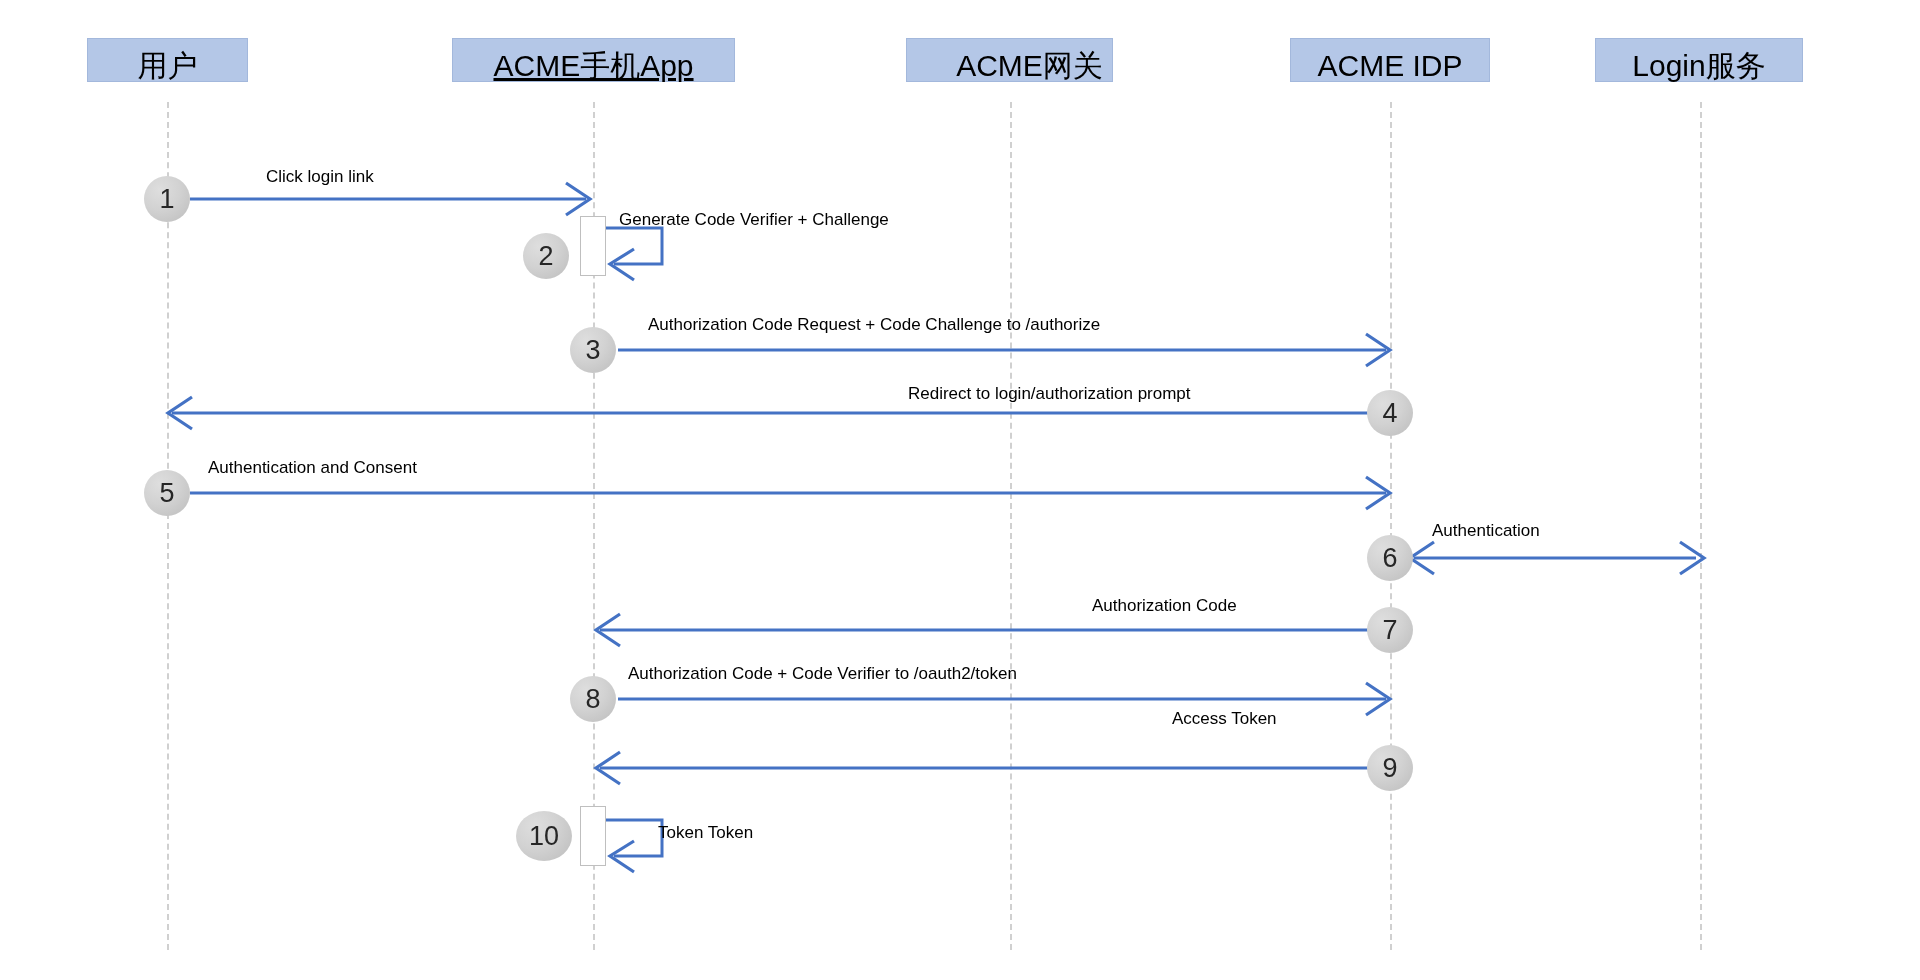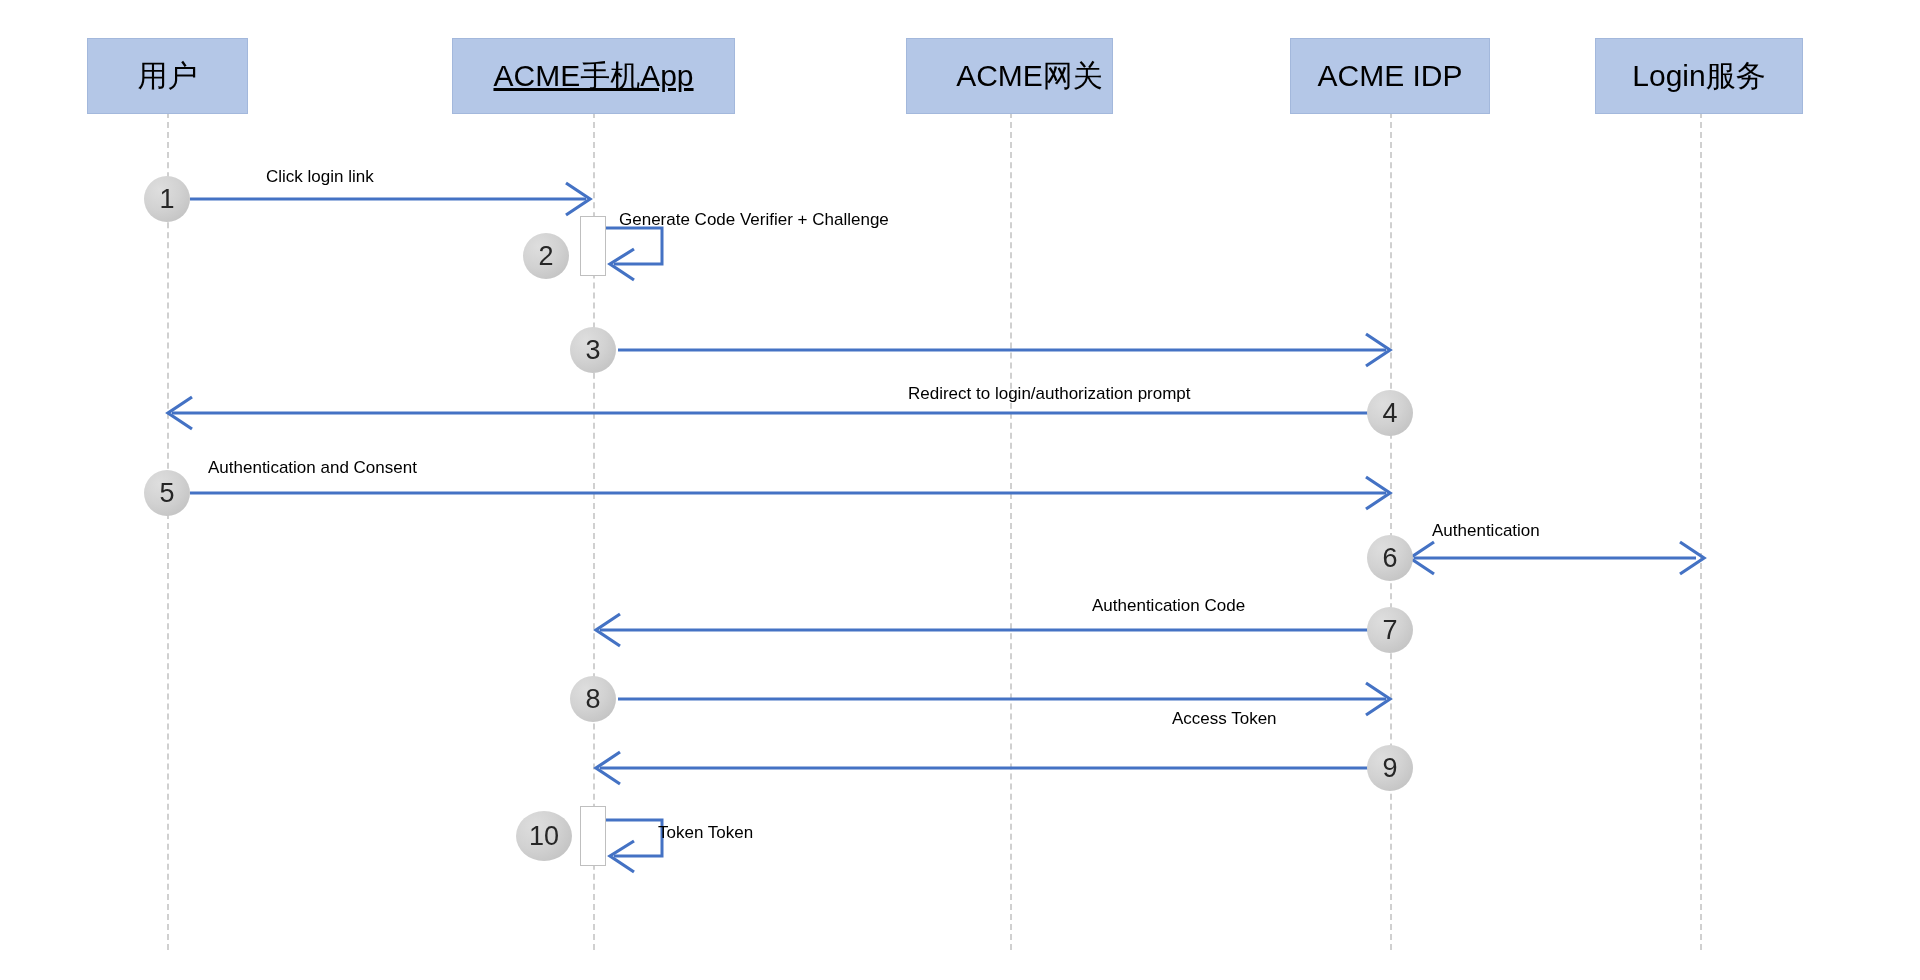--- a/index.html
+++ b/index.html
@@ -17,23 +17,23 @@
     background: #ffffff;
     overflow: hidden;
   }
   
   .participant {
     position: absolute;
     box-sizing: border-box;
     background: #b4c7e7;
     border: 1px solid #a3b8dc;
     display: flex;
-    align-items: center;
+    align-items: flex-end;
     justify-content: center;
-    height: 76px;
+    height: 44px;
     top: 38px;
   }
   .participant-label {
     font-size: 30px;
     color: #000000;
     line-height: 1;
     white-space: nowrap;
   }
   
   .lifeline {
@@ -208,20 +208,22 @@
   </div>
   <div class="step-marker" style="left:1367px; top:745px;">
     <span>9</span>
   </div>
   <div class="step-marker wide" style="left:516px; top:811px;">
     <span>10</span>
   </div>
 
   <div class="msg-label" style="left:266px; top:168px;">Click login link</div>
   <div class="msg-label" style="left:619px; top:211px;">Generate Code Verifier + Challenge</div>
+  <div class="msg-label" style="left:648px; top:316px;">Authorization Code Request + Code Challenge to /authorize</div>
   <div class="msg-label" style="left:908px; top:385px;">Redirect to login/authorization prompt</div>
   <div class="msg-label" style="left:208px; top:459px;">Authentication and Consent</div>
   <div class="msg-label" style="left:1432px; top:522px;">Authentication</div>
-  <div class="msg-label" style="left:1092px; top:597px;">Authentication Code</div>
+  <div class="msg-label" style="left:1092px; top:597px;">Authorization Code</div>
+  <div class="msg-label" style="left:628px; top:665px;">Authorization Code + Code Verifier to /oauth2/token</div>
   <div class="msg-label" style="left:1172px; top:710px;">Access Token</div>
   <div class="msg-label" style="left:658px; top:824px;">Token Token</div>
 
 </div>
 
 </body></html>

